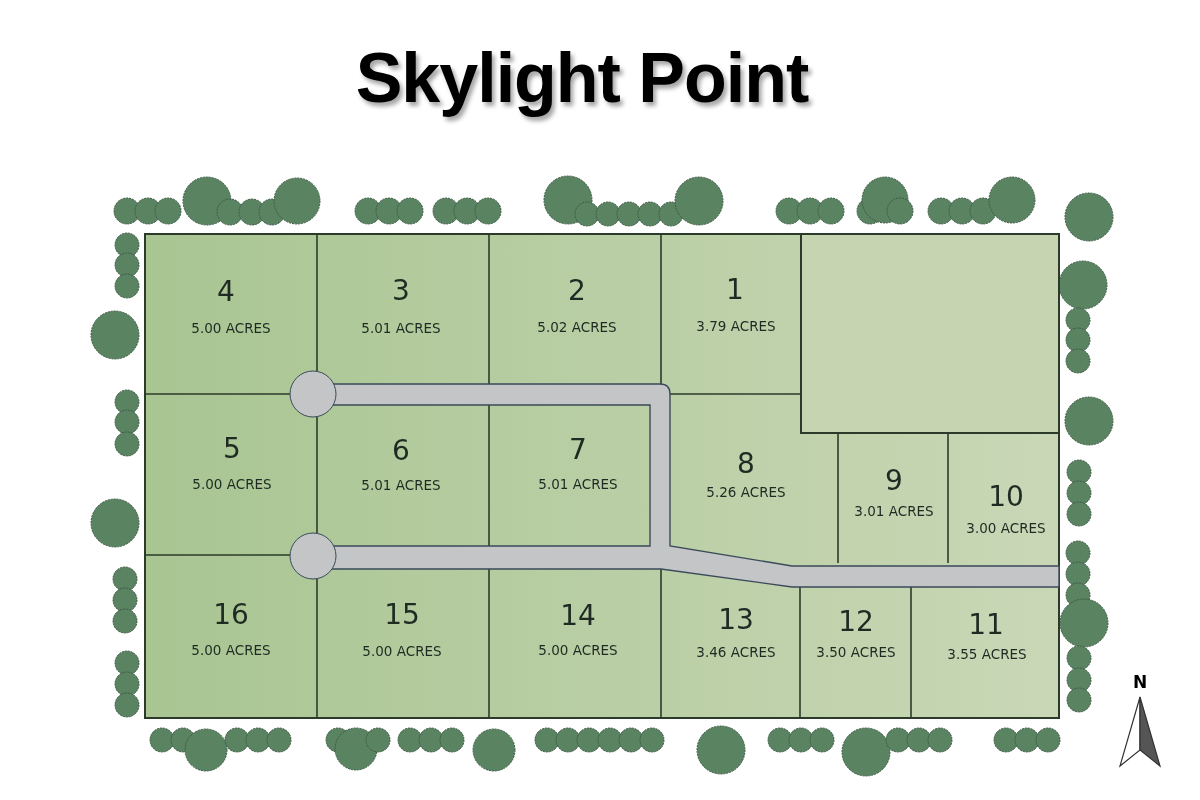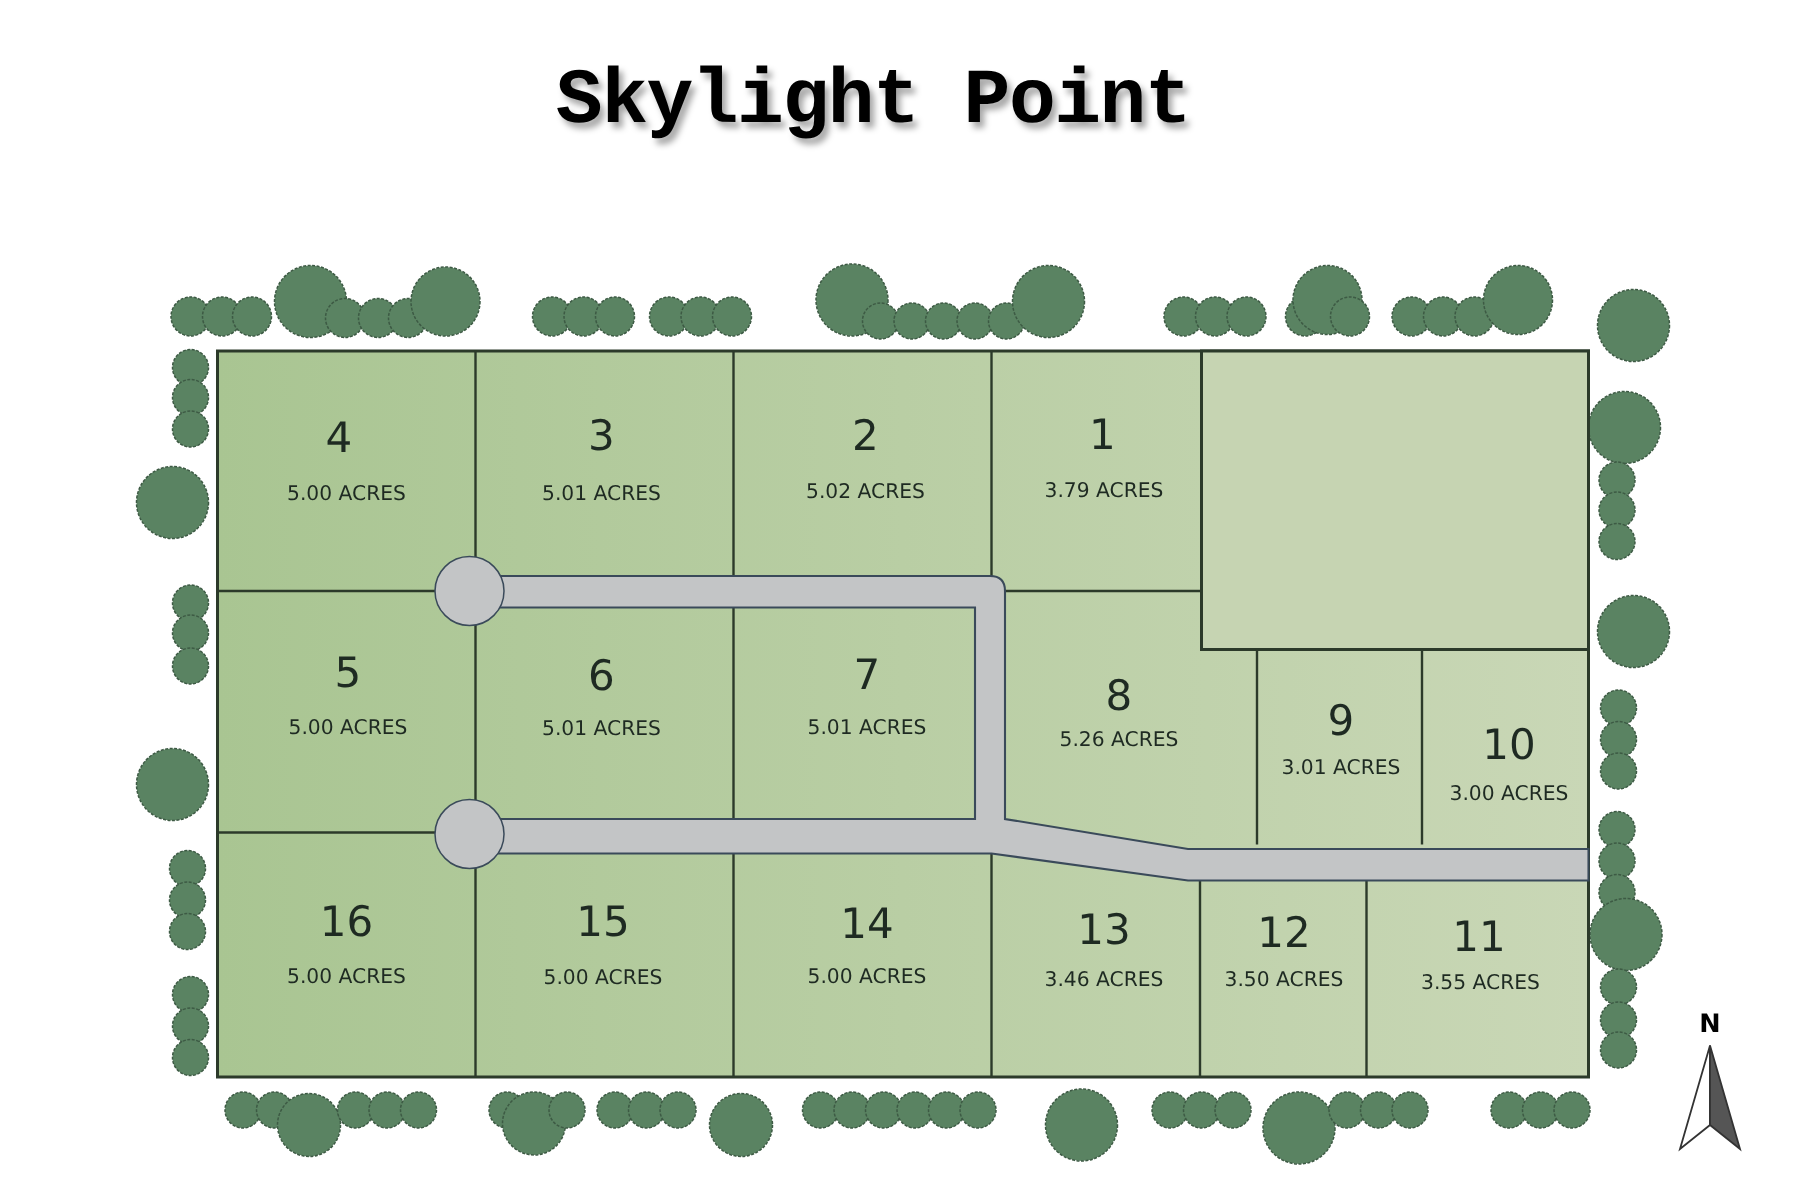--- a/index.html
+++ b/index.html
@@ -1,19 +1,19 @@
 <!DOCTYPE html>
 <html><head>
 <meta charset="utf-8">
 <style>
   html, body { margin:0; padding:0; background:#ffffff; }
   body { width:1200px; height:800px; position:relative; overflow:hidden; font-family:"DejaVu Sans", sans-serif; }
   #title {
     position:absolute; left:0; top:38px; width:1164px; text-align:center;
-    font-family:Liberation Mono, monospace; font-weight:bold; font-size:52px;
+    font-family:Liberation Sans, sans-serif; font-weight:bold; font-size:70px;
     letter-spacing:-1px; color:#000;
     text-shadow: 3px 4px 4px rgba(0,0,0,0.35);
   }
   #map { position:absolute; left:0; top:0; }
   .lot-num { font-family:"DejaVu Sans", sans-serif; font-size:28px; fill:#1e2a22; text-anchor:middle; }
   .lot-acres { font-family:"DejaVu Sans", sans-serif; font-size:13.5px; fill:#1e2a22; text-anchor:middle; }
   .north-label { font-family:"DejaVu Sans", sans-serif; font-weight:bold; font-size:17px; fill:#000; text-anchor:middle; }
 </style>
 </head>
 <body>

